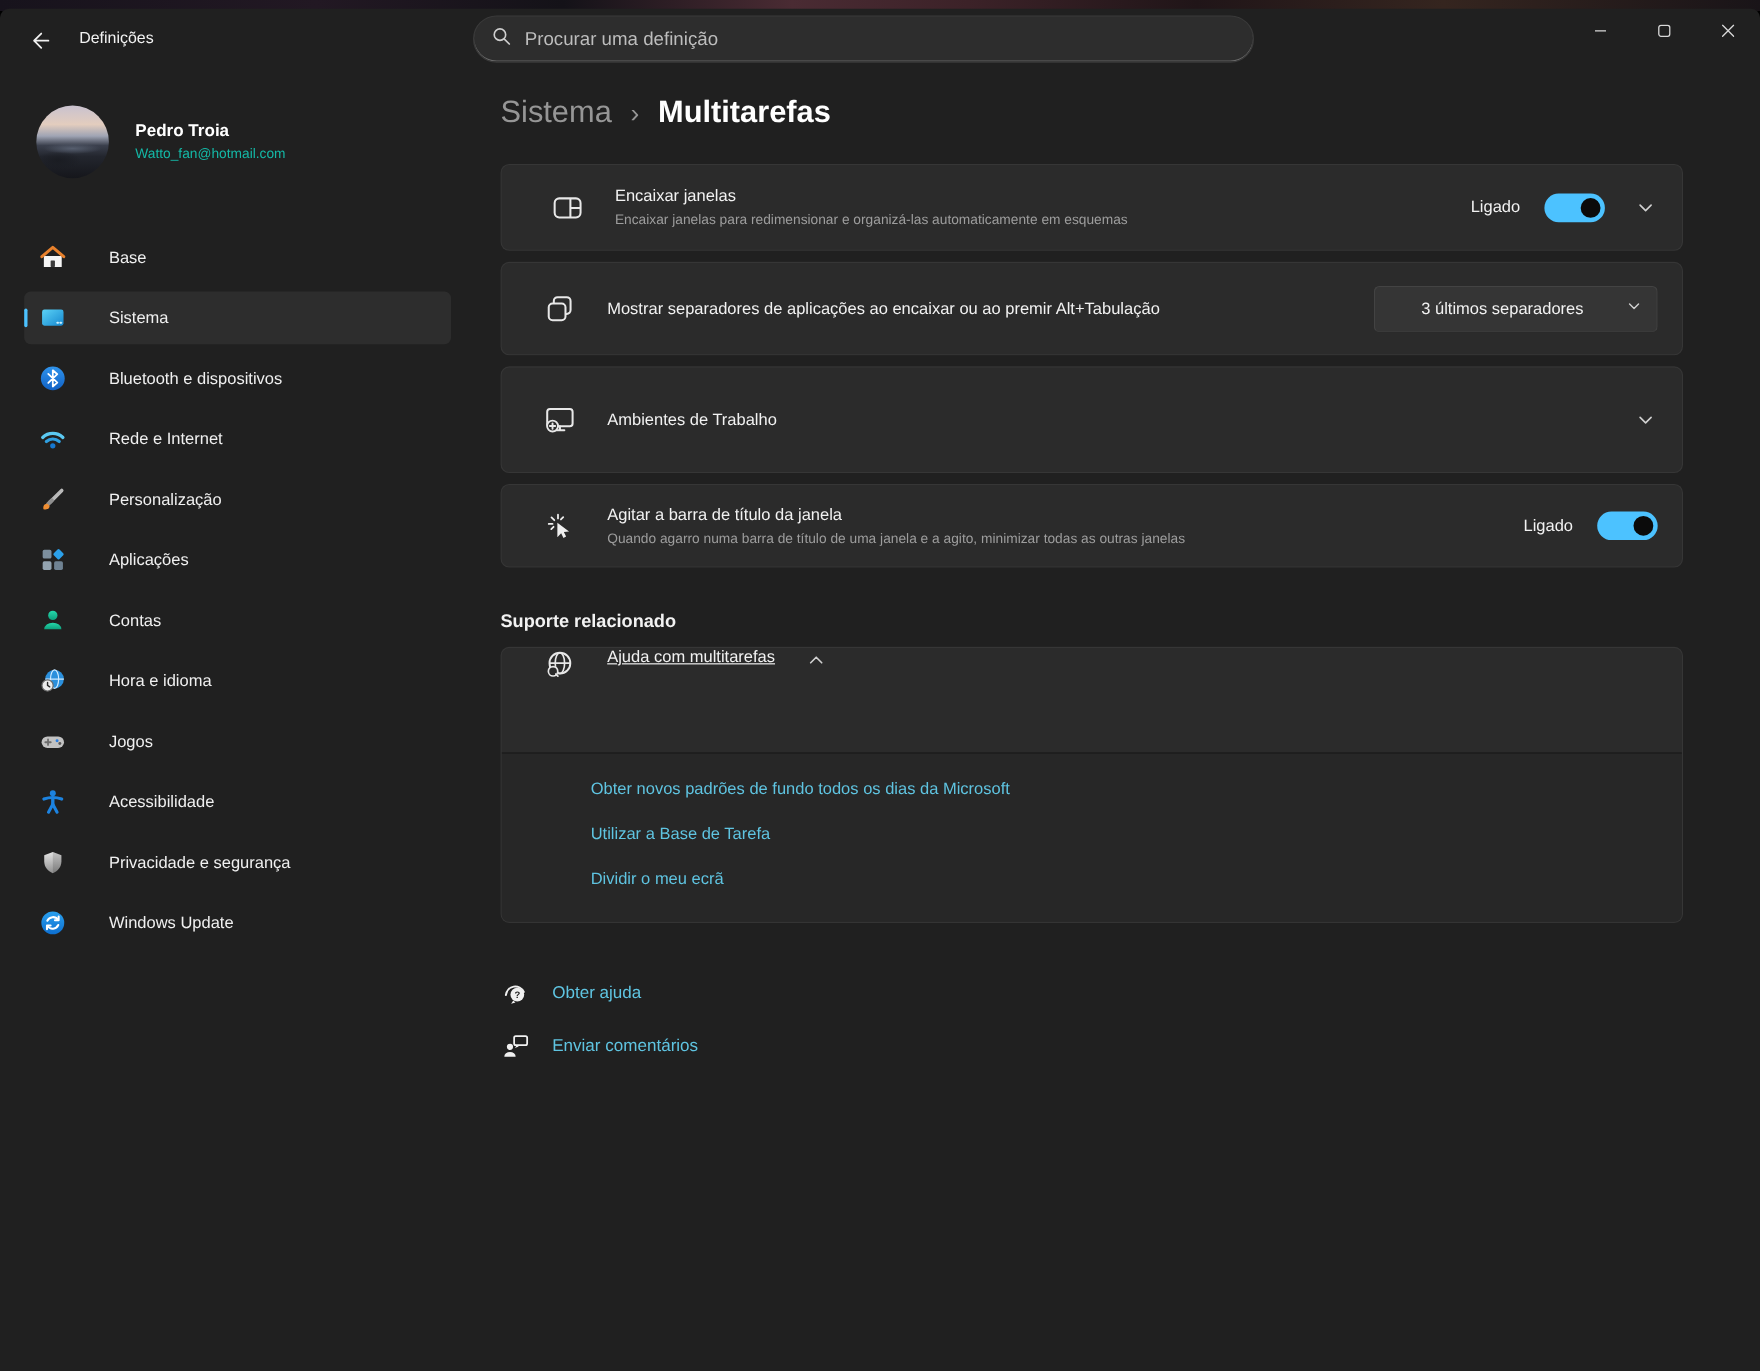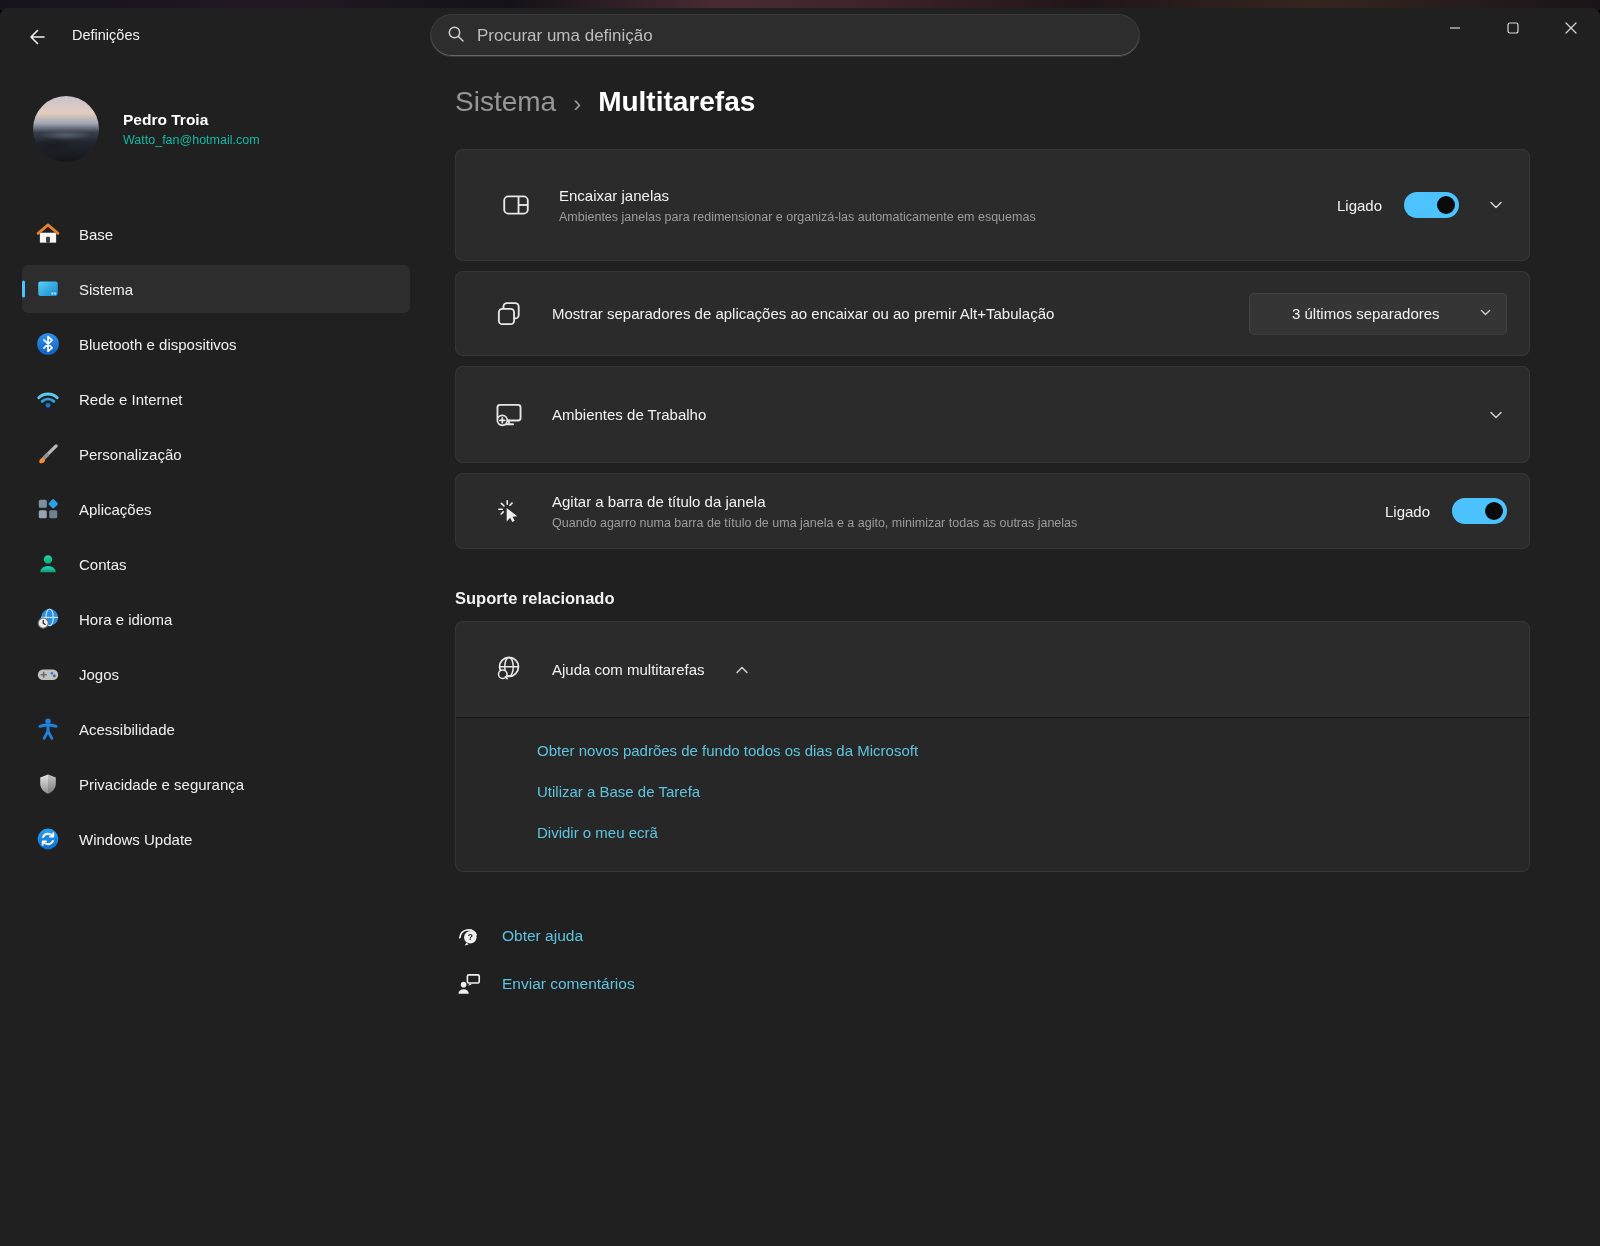--- a/index.html
+++ b/index.html
@@ -35,21 +35,21 @@
   .avatar:before { content:""; position:absolute; left:6px; top:34px; width:54px; height:10px;
     background:radial-gradient(ellipse at center,#565e6e 0%,rgba(86,94,110,0) 70%); }
   .avatar:after { content:""; position:absolute; left:0px; top:42px; width:40px; height:16px;
     background:radial-gradient(ellipse at center,#1a1c22 0%,rgba(26,28,34,0) 75%); }
   .profile-text { margin-left:24px; }
   .profile-name { font-size:15.5px; font-weight:700; color:#ffffff; }
   .profile-email { font-size:12.5px; color:#14b8a6; margin-top:4px; }
 
   .nav { position:absolute; top:142px; left:22px; right:20px; }
   .nav-item { position:relative; height:48px; margin-bottom:7px; border-radius:6px;
-    display:flex; align-items:center; padding:0 12px; cursor:pointer; }
+    display:flex; align-items:center; padding:0 12px; cursor:pointer;gap:20px; }
   .nav-item .nav-icon { width:27px; height:27px; margin-right:18px; flex:0 0 auto; display:flex; align-items:center; justify-content:center; }
   .nav-item .nav-label { font-size:15px; color:#f0f0f0; }
   .nav-item.selected { background:#2d2d2d; }
   .nav-item.selected .accent-pill { position:absolute; left:0; top:50%; transform:translateY(-50%);
     width:3px; height:17px; border-radius:2px; background:#4cc2ff; }
 
   
   .content { position:absolute; left:455px; top:60px; width:1075px; }
   .breadcrumb { margin-top:18px; display:flex; align-items:center; font-size:28px; }
   .crumb-parent { color:#969696; cursor:pointer; }
@@ -65,29 +65,29 @@
   .card-sub { font-size:12.5px; color:#9d9d9d; margin-top:6px; }
   .card-right { display:flex; align-items:center; flex:0 0 auto; }
   .status-label { font-size:15px; color:#f2f2f2; margin-right:22px; }
   .toggle { width:55px; height:26px; border-radius:13px; background:#4cc2ff; position:relative; cursor:pointer; }
   .toggle .knob { position:absolute; right:4px; top:4px; width:18px; height:18px; border-radius:50%; background:#0b0b0b; }
   .chev-btn { margin-left:26px; display:flex; align-items:center; justify-content:center; width:22px; height:22px; cursor:pointer; }
   .dropdown { height:42px; min-width:258px; background:#353535; border:1px solid #434343; border-bottom-color:#3a3a3a;
     border-radius:5px; display:flex; align-items:center; justify-content:space-between; padding:0 14px 0 18px; cursor:pointer; }
   .dropdown-value { font-size:15px; color:#f2f2f2; margin-right:18px;margin-left:24px; }
 
-  .card-snap { height:112px;padding-left:45px; }
+  .card-snap { height:79px;padding-left:45px; }
   .card-tabs { height:85px; }
   .card-desktops { height:97px; }
   .card-shake { height:76px;justify-content:center; }
 
   .section-heading { margin-top:40px; font-size:16.5px; font-weight:700; color:#f2f2f2; }
 
   .help-card { margin-top:13px; background:#2b2b2b; border:1px solid rgba(255,255,255,.055); border-radius:8px; overflow:hidden; }
-  .help-header { height:95px; display:flex; align-items:center; padding:0 22px 0 38px; cursor:pointer; }
+  .help-header { height:95px; display:flex; align-items:flex-start; padding:0 22px 0 38px; cursor:pointer;text-decoration:underline; }
   .help-header .card-icon { margin-right:28px; }
   .help-body { background:#272727; border-top:1px solid rgba(0,0,0,.45); padding:24px 0 30px 81px; }
   .help-link { font-size:15px; color:#5fc4e1; margin-bottom:24px; cursor:pointer; width:max-content; }
   .help-link:last-child { margin-bottom:0; }
 
   .footer { margin-top:50px; }
   .footer-row { display:flex; align-items:center; margin-bottom:20px; cursor:pointer; width:max-content; }
   .footer-row .f-icon { width:28px; height:28px; margin-right:19px; display:flex; align-items:center; justify-content:center; }
   .footer-link { font-size:15.5px; color:#5fc4e1; }
 </style>
@@ -331,21 +331,21 @@
       <div class="card card-snap">
         <span class="card-icon">
           <svg width="30" height="30" viewBox="0 0 26 26">
               <rect x="2.8" y="5.5" width="20.4" height="15" rx="3.6" stroke="#e8e8e8" stroke-width="1.6" fill="none"></rect>
               <path d="M15.2 5.5 V20.5" stroke="#e8e8e8" stroke-width="1.6"></path>
               <path d="M15.2 13 H23.2" stroke="#e8e8e8" stroke-width="1.6"></path>
             </svg>
         </span>
         <div class="card-text">
           <div class="card-title">Encaixar janelas</div>
-          <div class="card-sub">Ambientes janelas para redimensionar e organizá-las automaticamente em esquemas</div>
+          <div class="card-sub">Encaixar janelas para redimensionar e organizá-las automaticamente em esquemas</div>
         </div>
         <div class="card-right">
           <span class="status-label">Ligado</span>
           <div class="toggle">
               <div class="knob"></div>
             </div>
           <span class="chev-btn">
             <svg width="16" height="16" viewBox="0 0 16 16">
                 <path d="M3 5.5 L8 10.5 L13 5.5" stroke="#d0d0d0" stroke-width="1.5" fill="none" stroke-linecap="round" stroke-linejoin="round"></path>
               </svg>

